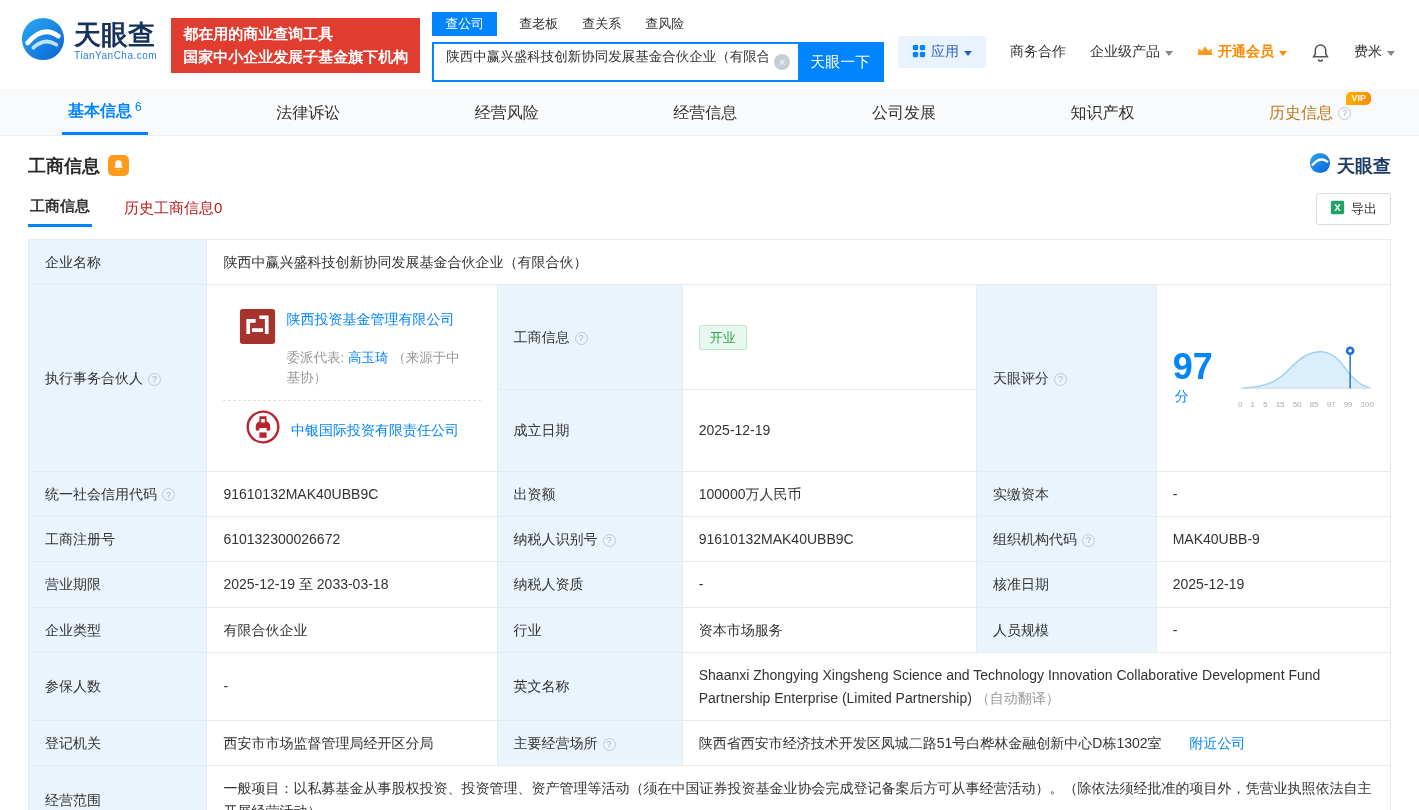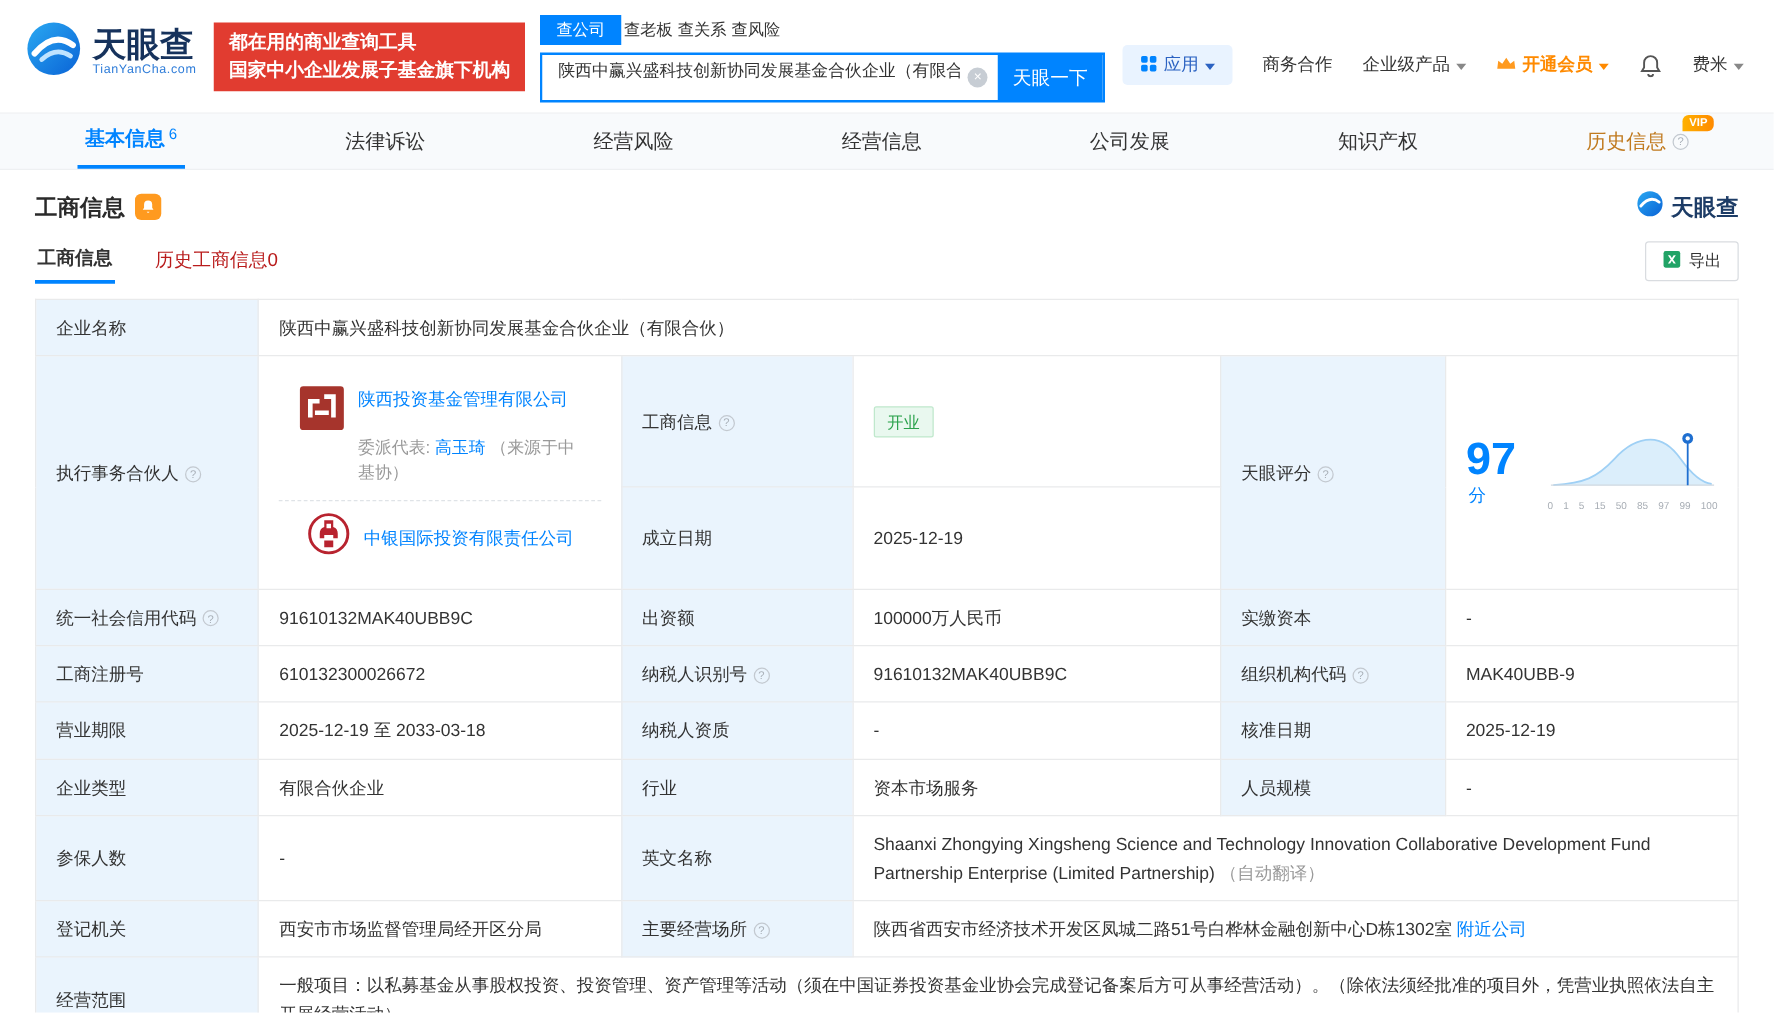--- a/index.html
+++ b/index.html
@@ -7,21 +7,21 @@
     font-family:"Liberation Sans","DejaVu Sans",sans-serif; color:#333; }
 
   
   .topbar { display:flex; align-items:flex-start; padding:12px 24px 8px 20px; background:#fff; }
   .logo-wrap { display:flex; align-items:center; gap:8px; margin-top:4px; }
   .logo-txt-main { font-size:27px; font-weight:700; color:#16325c; line-height:1.05; }
   .logo-txt-sub { font-size:10px; color:#2f7dd9; letter-spacing:.5px; }
   .banner { margin-left:14px; margin-top:6px; background:#e13c30; color:#fff; font-weight:700;
     font-size:15px; line-height:1.55; padding:4px 12px; white-space:nowrap; }
   .search-col { margin-left:12px; }
-  .search-tabs { display:flex; align-items:center; font-size:13px; margin-bottom:6px; }
+  .search-tabs { display:flex; align-items:center; gap:20px; font-size:13px; margin-bottom:6px; }
   .search-tab { color:#333; cursor:pointer; padding:3px 2px; }
   .search-tab.active { background:#0084ff; color:#fff; padding:3px 13px; }
   .search-box { display:flex; border:2px solid #0084ff; width:452px; height:40px; }
   .search-input-wrap { position:relative; flex:1; display:flex; align-items:center; }
   .search-input { width:100%; height:100%; border:none; outline:none; font-size:13.5px; color:#333;
     padding:0 30px 10px 12px; font-family:inherit; }
   .clear-btn { position:absolute; right:8px; width:16px; height:16px; border-radius:50%;
     background:#c7cdd4; color:#fff; font-size:11px; line-height:16px; text-align:center; cursor:pointer; }
   .search-btn { width:84px; background:#0084ff; color:#fff; border:none; font-size:15px;
     cursor:pointer; font-family:inherit; }
@@ -365,21 +365,21 @@
       </td>
     </tr>
     <tr>
       <td class="lbl">登记机关</td>
       <td>西安市市场监督管理局经开区分局</td>
       <td class="lbl">
         <span>主要经营场所</span><span class="q">?</span>
       </td>
       <td colspan="3">
         <span>陕西省西安市经济技术开发区凤城二路51号白桦林金融创新中心D栋1302室</span>
-        <a class="link" style="margin-left:0">附近公司</a>
+        <a class="link" style="margin-left:24px">附近公司</a>
       </td>
     </tr>
     <tr>
       <td class="lbl">经营范围</td>
       <td colspan="5">一般项目：以私募基金从事股权投资、投资管理、资产管理等活动（须在中国证券投资基金业协会完成登记备案后方可从事经营活动）。（除依法须经批准的项目外，凭营业执照依法自主开展经营活动）</td>
     </tr>
   </tbody>
     </table>
 </div>
 

